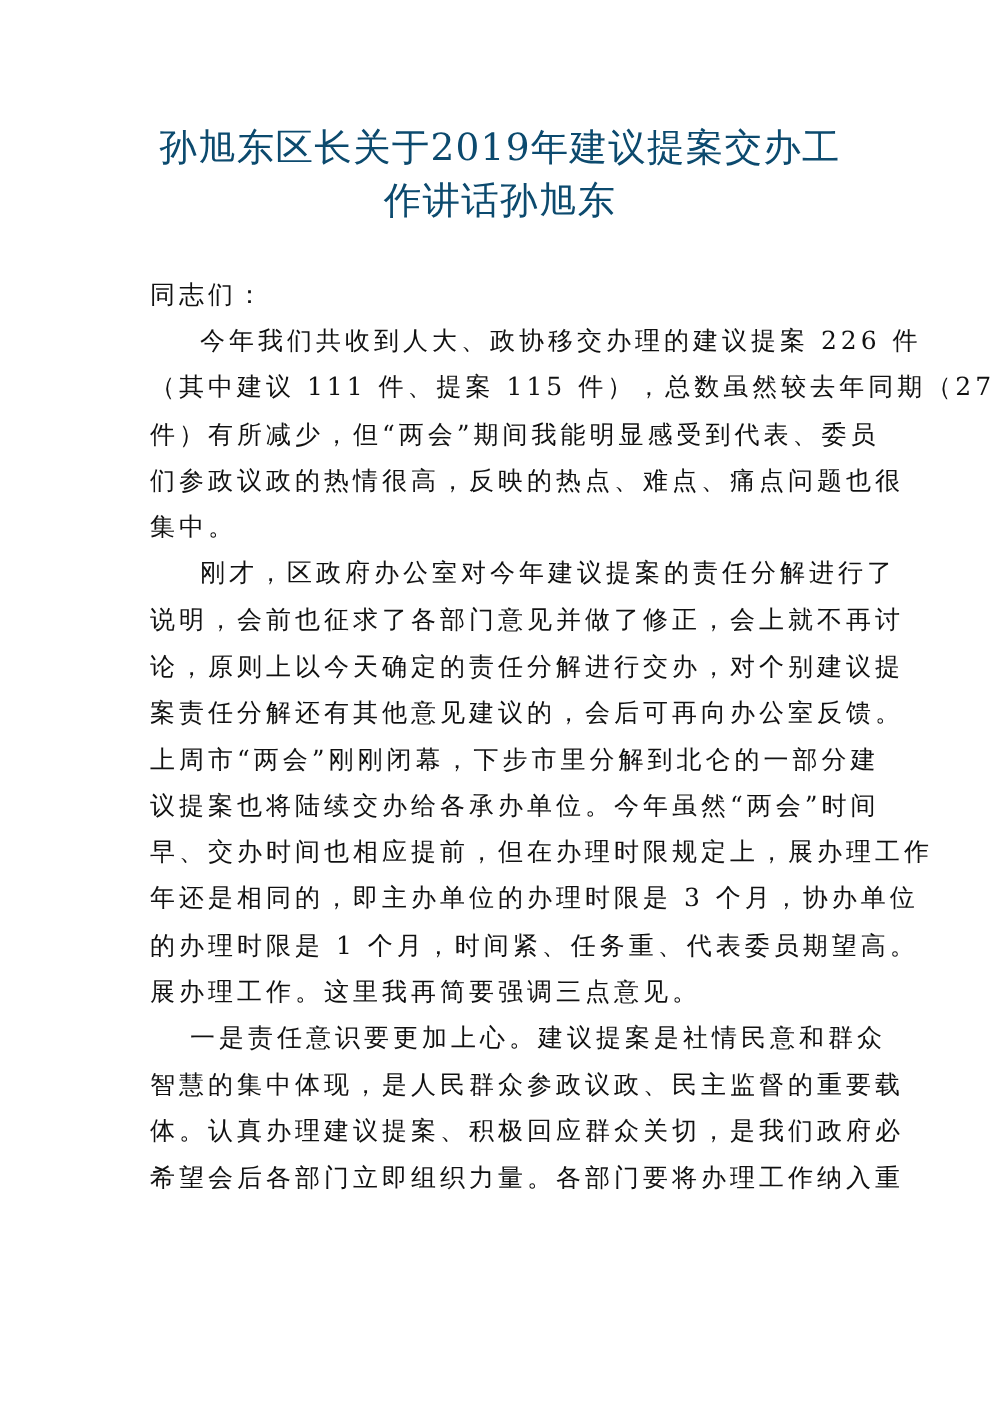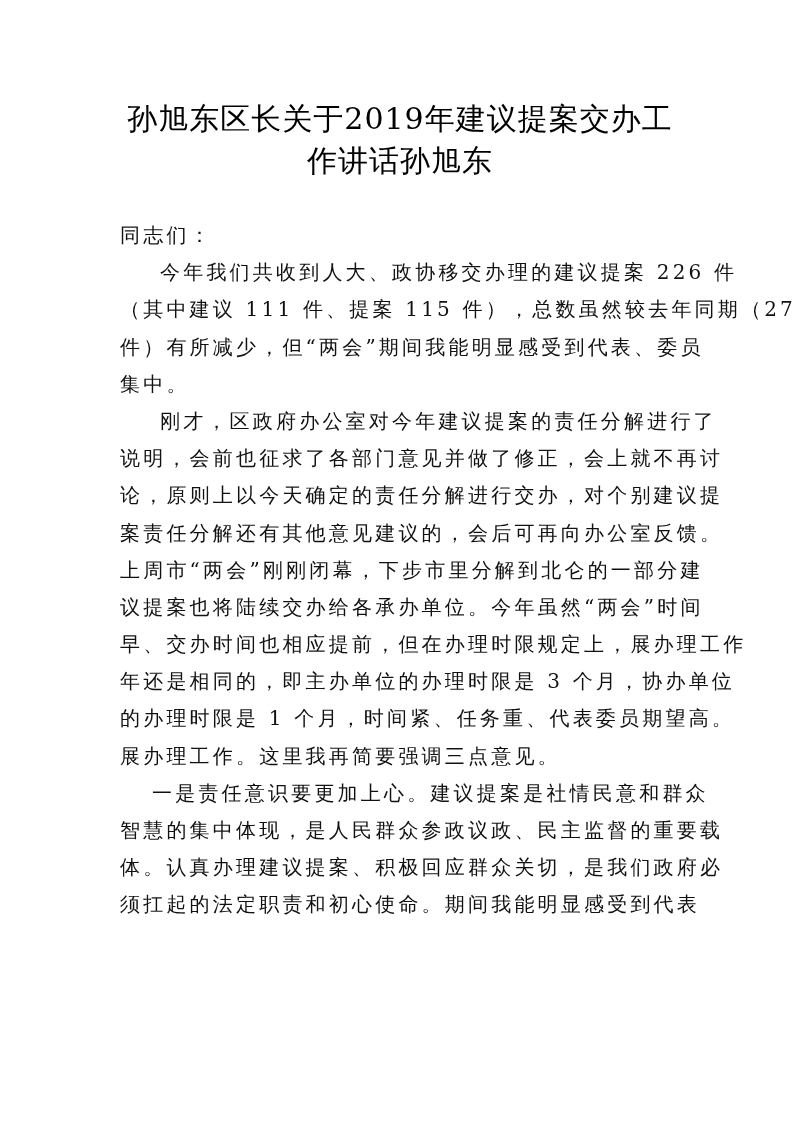--- a/index.html
+++ b/index.html
@@ -24,21 +24,21 @@
     .title {
       position: absolute;
       left: 100px;
       top: 98px;
       width: 600px;
       text-align: center;
       font-size: 30px;
       line-height: 42px;
       letter-spacing: 1px;
       font-weight: normal;
-      color: #000000;
+      color: #0c4a6e;
       margin: 0;
     }
     .body-text {
       position: absolute;
       left: 120px;
       top: 217px;
       width: 560px;
     }
     .line {
       display: block;
@@ -60,36 +60,37 @@
     <span class="line-t" style="display:block;white-space:nowrap;">作讲话孙旭东</span>
   </h1>
 
   <div class="body-text">
     <span class="line">同志们：</span>
 
     <div>
       <span class="line indent">今年我们共收到人大、政协移交办理的建议提案 226 件</span>
       <span class="line">（其中建议 111 件、提案 115 件），总数虽然较去年同期（277</span>
       <span class="line">件）有所减少，但“两会”期间我能明显感受到代表、委员</span>
+      <span class="line">们参政议政的热情很高，反映的热点、难点、痛点问题也很</span>
       <span class="line">集中。</span>
     </div>
 
     <div>
       <span class="line indent">刚才，区政府办公室对今年建议提案的责任分解进行了</span>
       <span class="line">说明，会前也征求了各部门意见并做了修正，会上就不再讨</span>
       <span class="line">论，原则上以今天确定的责任分解进行交办，对个别建议提</span>
       <span class="line">案责任分解还有其他意见建议的，会后可再向办公室反馈。</span>
       <span class="line">上周市“两会”刚刚闭幕，下步市里分解到北仑的一部分建</span>
       <span class="line">议提案也将陆续交办给各承办单位。今年虽然“两会”时间</span>
       <span class="line">早、交办时间也相应提前，但在办理时限规定上，展办理工作</span>
       <span class="line">年还是相同的，即主办单位的办理时限是 3 个月，协办单位</span>
       <span class="line">的办理时限是 1 个月，时间紧、任务重、代表委员期望高。</span>
       <span class="line">展办理工作。这里我再简要强调三点意见。</span>
     </div>
 
     <div>
       <span class="line" style="padding-left:32px;"><span class="emph">一是责任意识要更加上心。</span><span>建议提案是社情民意和群众</span></span>
       <span class="line">智慧的集中体现，是人民群众参政议政、民主监督的重要载</span>
       <span class="line">体。认真办理建议提案、积极回应群众关切，是我们政府必</span>
-      <span class="line">须扛起的法定职责和初心使命。期间我能明显感受到代表</span>
+      <span class="line">希望会后各部门立即组织力量。各部门要将办理工作纳入重</span>
     </div>
   </div>
 </div>
 
 </body></html>

